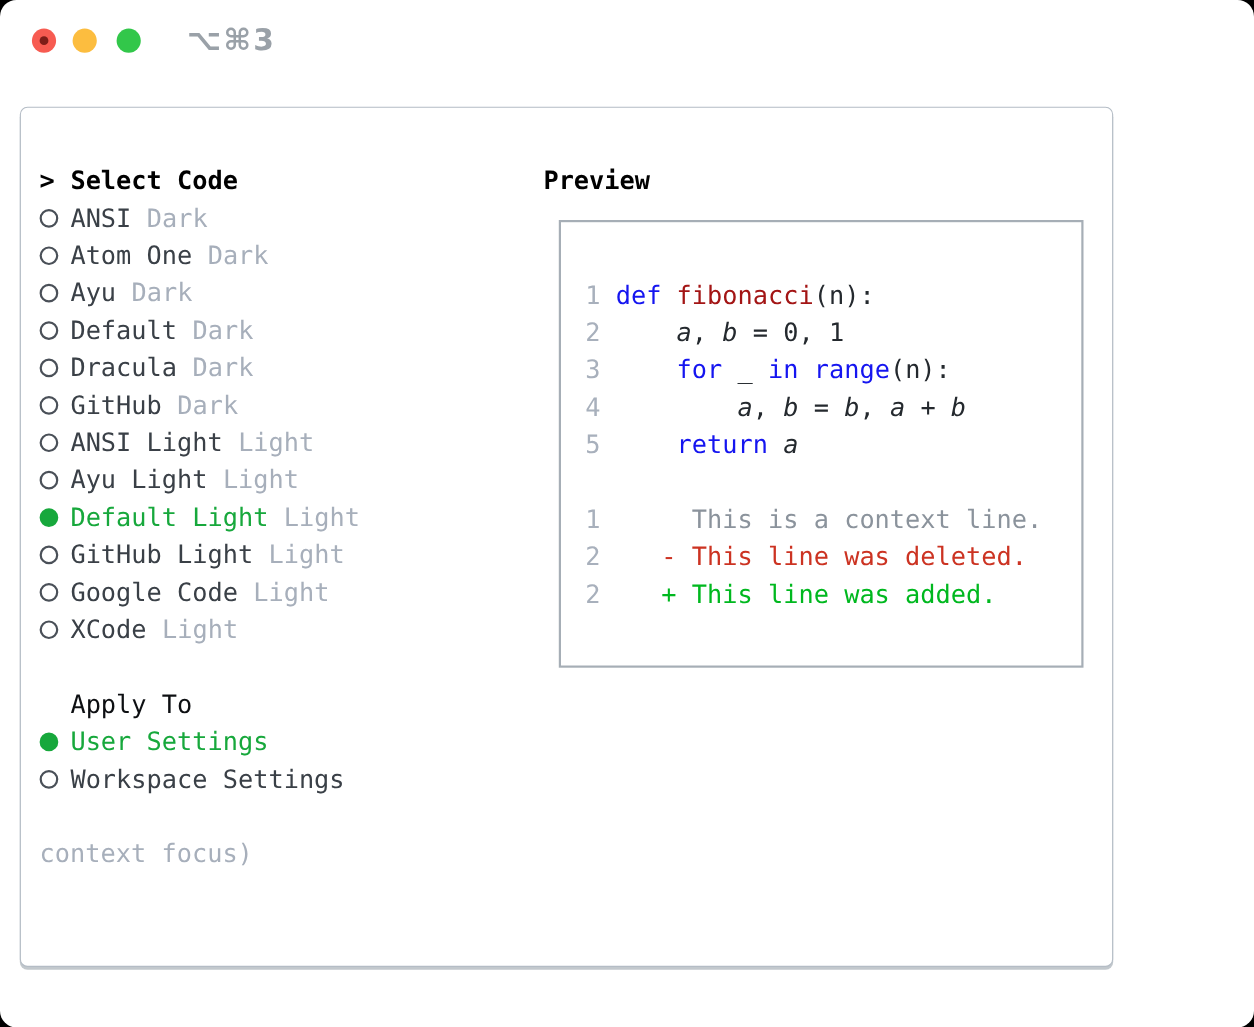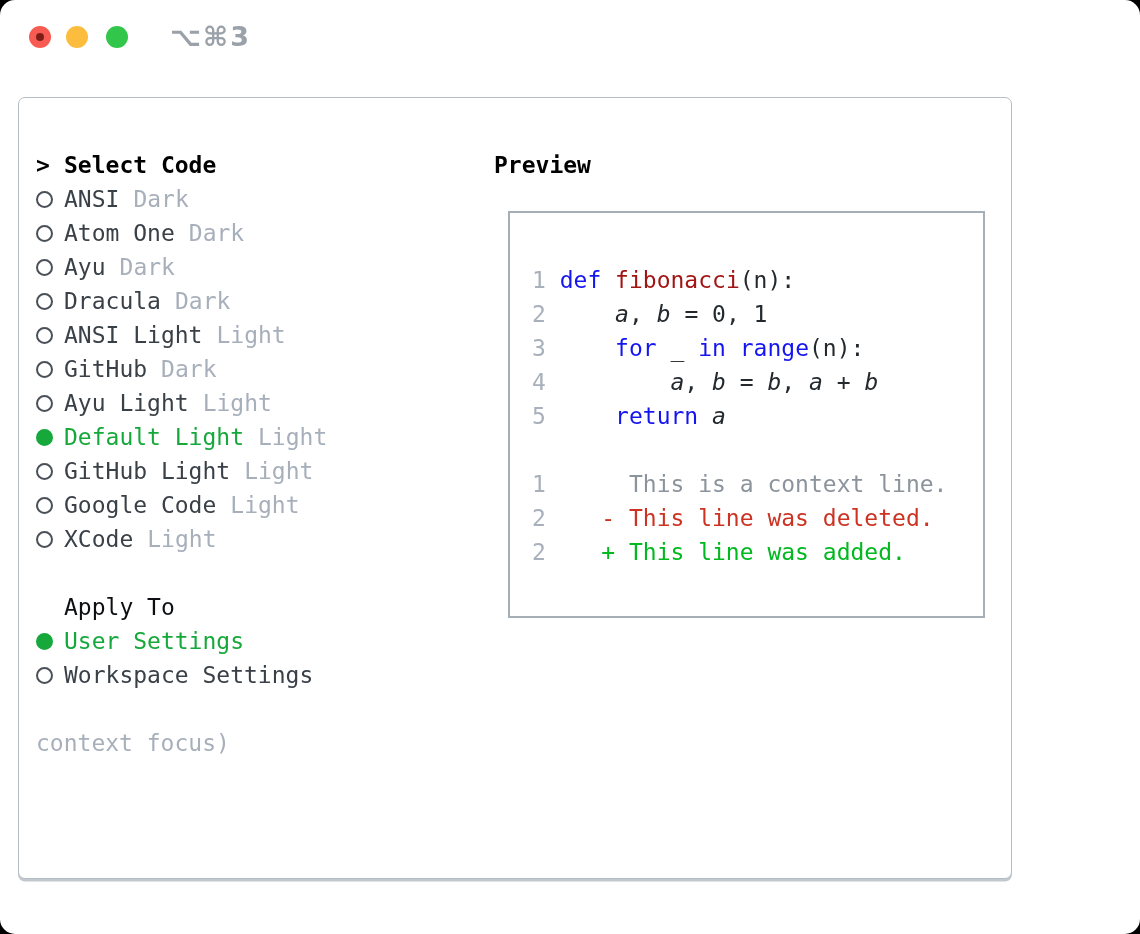--- a/index.html
+++ b/index.html
@@ -36,21 +36,21 @@
   .radio{display:inline-block;width:13px;height:13px;border:2.5px solid #4a5058;border-radius:50%;vertical-align:-1px;background:#fff;}
   .selected .radio{background:#17a83c;border-color:#17a83c;}
   .selected .label{color:#17a83c;}
   .label{color:#3a4047;}
   .variant{color:#a7afbb;margin-left:14px;}
   .subheader{color:#0d0f12;padding-left:28px;}
   .helper{color:#a7afbb;}
   
   .preview-title{position:absolute;left:494px;top:148px;height:34px;line-height:34px;font-size:23px;font-weight:bold;color:#000;}
   .preview-box{
-    position:absolute;left:508px;top:211px;width:477px;height:407px;box-sizing:border-box;
+    position:absolute;left:508px;top:200px;width:477px;height:407px;box-sizing:border-box;
     border:2px solid #a6aeb6;background:#fff;
   }
   .code{padding:50px 0 0 22px;}
   .cline{height:34px;line-height:34px;font-size:23px;white-space:pre;color:#24292e;}
   .ln{color:#a8b0bc;}
   .pl{color:#24292e;}
   .kw{color:#1515f0;}
   .fn{color:#a31515;}
   .var{color:#24292e;font-style:italic;}
   .ctx{color:#8b939c;}
@@ -72,23 +72,24 @@
   </div>
 
   <div class="term-box"></div>
 
   <div class="left-col">
     <div class="row"><span class="pfx prompt">&gt;</span><span class="header-label">Select Code</span></div>
 
     <div class="row item"><span class="pfx"><span class="radio"></span></span><span class="label">ANSI</span><span class="variant">Dark</span></div>
     <div class="row item"><span class="pfx"><span class="radio"></span></span><span class="label">Atom One</span><span class="variant">Dark</span></div>
     <div class="row item"><span class="pfx"><span class="radio"></span></span><span class="label">Ayu</span><span class="variant">Dark</span></div>
+    <div class="row item"><span class="pfx"><span class="radio"></span></span><span class="label">Default</span><span class="variant">Dark</span></div>
     <div class="row item"><span class="pfx"><span class="radio"></span></span><span class="label">Dracula</span><span class="variant">Dark</span></div>
+    <div class="row item"><span class="pfx"><span class="radio"></span></span><span class="label">GitHub</span><span class="variant">Dark</span></div>
     <div class="row item"><span class="pfx"><span class="radio"></span></span><span class="label">ANSI Light</span><span class="variant">Light</span></div>
-    <div class="row item"><span class="pfx"><span class="radio"></span></span><span class="label">GitHub</span><span class="variant">Dark</span></div>
     <div class="row item"><span class="pfx"><span class="radio"></span></span><span class="label">Ayu Light</span><span class="variant">Light</span></div>
     <div class="row item selected"><span class="pfx"><span class="radio"></span></span><span class="label">Default Light</span><span class="variant">Light</span></div>
     <div class="row item"><span class="pfx"><span class="radio"></span></span><span class="label">GitHub Light</span><span class="variant">Light</span></div>
     <div class="row item"><span class="pfx"><span class="radio"></span></span><span class="label">Google Code</span><span class="variant">Light</span></div>
     <div class="row item"><span class="pfx"><span class="radio"></span></span><span class="label">XCode</span><span class="variant">Light</span></div>
 
     <div class="spacer"></div>
 
     <div class="row subheader">Apply To</div>
     <div class="row item selected"><span class="pfx"><span class="radio"></span></span><span class="label">User Settings</span></div>

